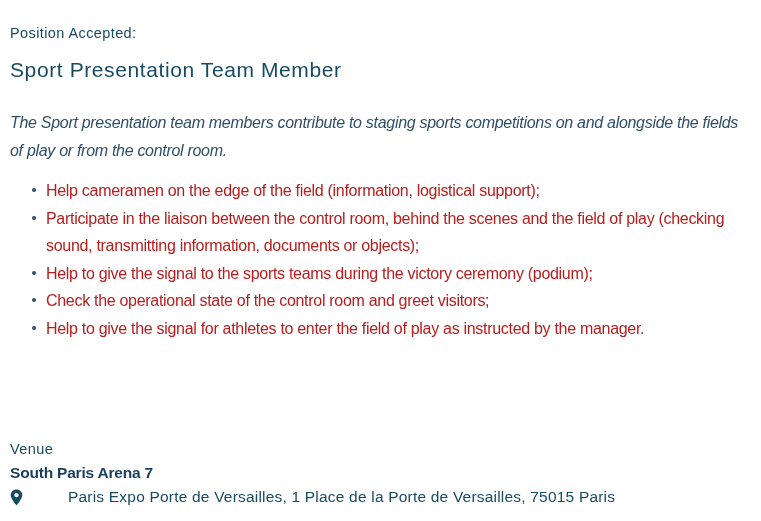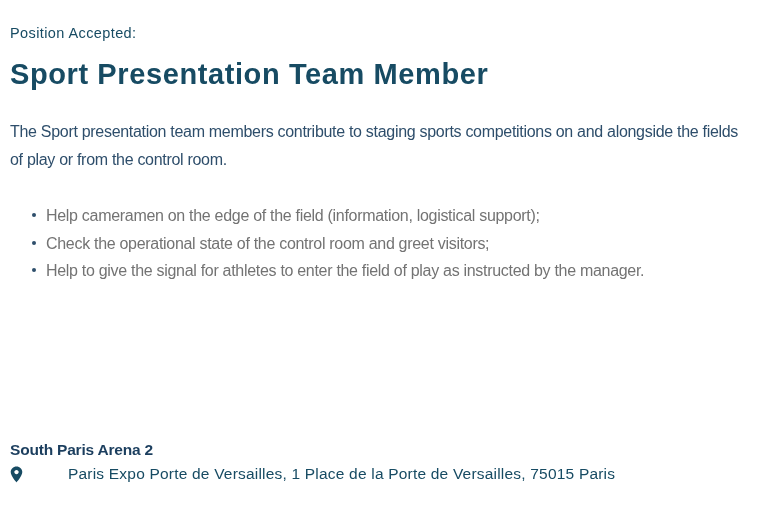--- a/index.html
+++ b/index.html
@@ -19,42 +19,42 @@
   
   .brand {
     color: #174b63;
     letter-spacing: 0.4px;
   }
   .position-label {
     font-size: 14.5px;
     margin-bottom: 17px;
   }
   .position-title {
-    font-size: 29px;
-    font-weight: bold;
+    font-size: 21px;
+    font-weight: normal;
     letter-spacing: 0.6px;
     margin-bottom: 27px;
   }
   .body-text {
     color: #2e4e6b;
     font-size: 16px;
     line-height: 28px;
     letter-spacing: -0.3px;
     max-width: 740px;
   }
-  .intro-para { margin-bottom: 28px; }
+  .intro-para { margin-bottom: 12px; font-style: italic; }
   .tasks-intro { margin-bottom: 0; }
   ul.tasks-list {
     list-style: none;
     max-width: 740px;
   }
   ul.tasks-list li {
     position: relative;
     padding-left: 36px;
-    color: #737373;
+    color: #b91c1c;
     font-size: 16px;
     line-height: 27.5px;
     letter-spacing: -0.3px;
   }
   ul.tasks-list li::before {
     content: "";
     position: absolute;
     left: 22px;
     top: 11px;
     width: 4px;
@@ -103,26 +103,29 @@
 
   <div class="brand position-label">Position Accepted:</div>
 
   <h1 class="brand position-title">Sport Presentation Team Member</h1>
 
   <p class="body-text intro-para">The Sport presentation team members contribute to staging sports competitions on and alongside the fields of play or from the control room.</p>
 
 
   <ul class="tasks-list">
     <li>Help cameramen on the edge of the field (information, logistical support);</li>
+    <li>Participate in the liaison between the control room, behind the scenes and the field of play (checking sound, transmitting information, documents or objects);</li>
+    <li>Help to give the signal to the sports teams during the victory ceremony (podium);</li>
     <li>Check the operational state of the control room and greet visitors;</li>
     <li>Help to give the signal for athletes to enter the field of play as instructed by the manager.</li>
   </ul>
 
   <div class="venue-section">
-    <div class="venue-name">South Paris Arena 2</div>
+    <div class="brand venue-label">Venue</div>
+    <div class="venue-name">South Paris Arena 7</div>
     <div class="venue-address-row">
       <svg class="pin-icon" viewBox="0 0 13 17" aria-hidden="true">
         <path d="M6.5 0.5 C3.2 0.5 0.7 3 0.7 6.1 C0.7 10.2 6.5 16.5 6.5 16.5 C6.5 16.5 12.3 10.2 12.3 6.1 C12.3 3 9.8 0.5 6.5 0.5 Z M6.5 8.3 C5.3 8.3 4.3 7.3 4.3 6.1 C4.3 4.9 5.3 3.9 6.5 3.9 C7.7 3.9 8.7 4.9 8.7 6.1 C8.7 7.3 7.7 8.3 6.5 8.3 Z" fill="#174b63"></path>
       </svg>
       <span class="brand venue-address">Paris Expo Porte de Versailles, 1 Place de la Porte de Versailles, 75015 Paris</span>
     </div>
   </div>
 
 </div>
 

